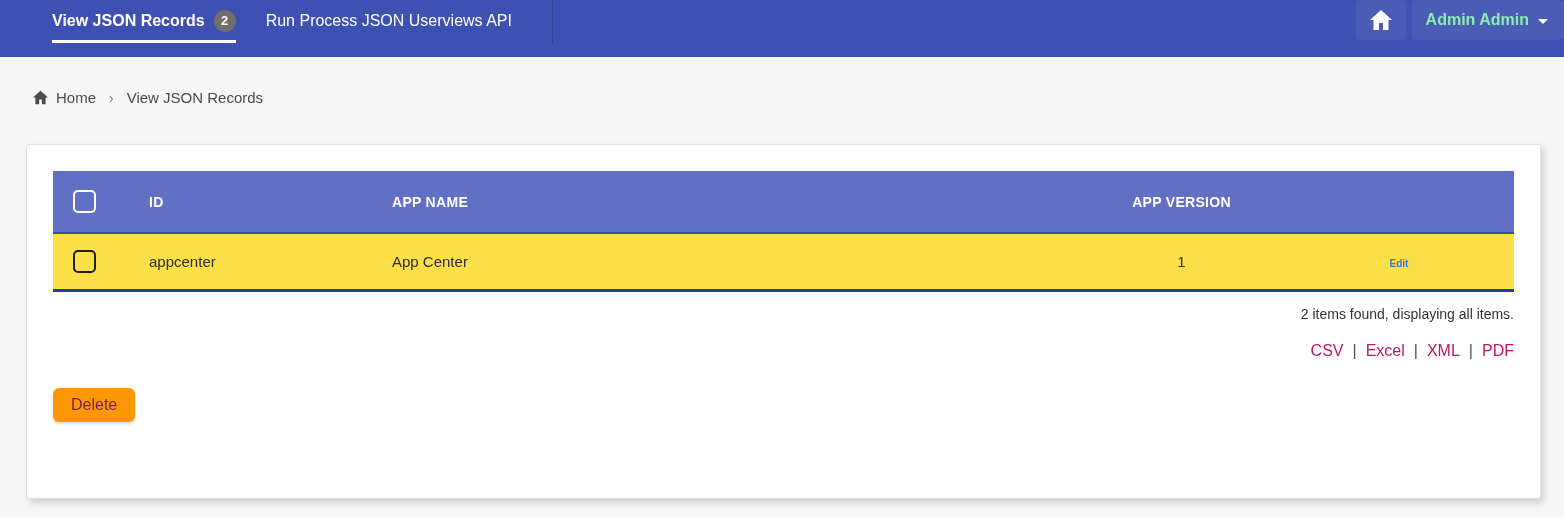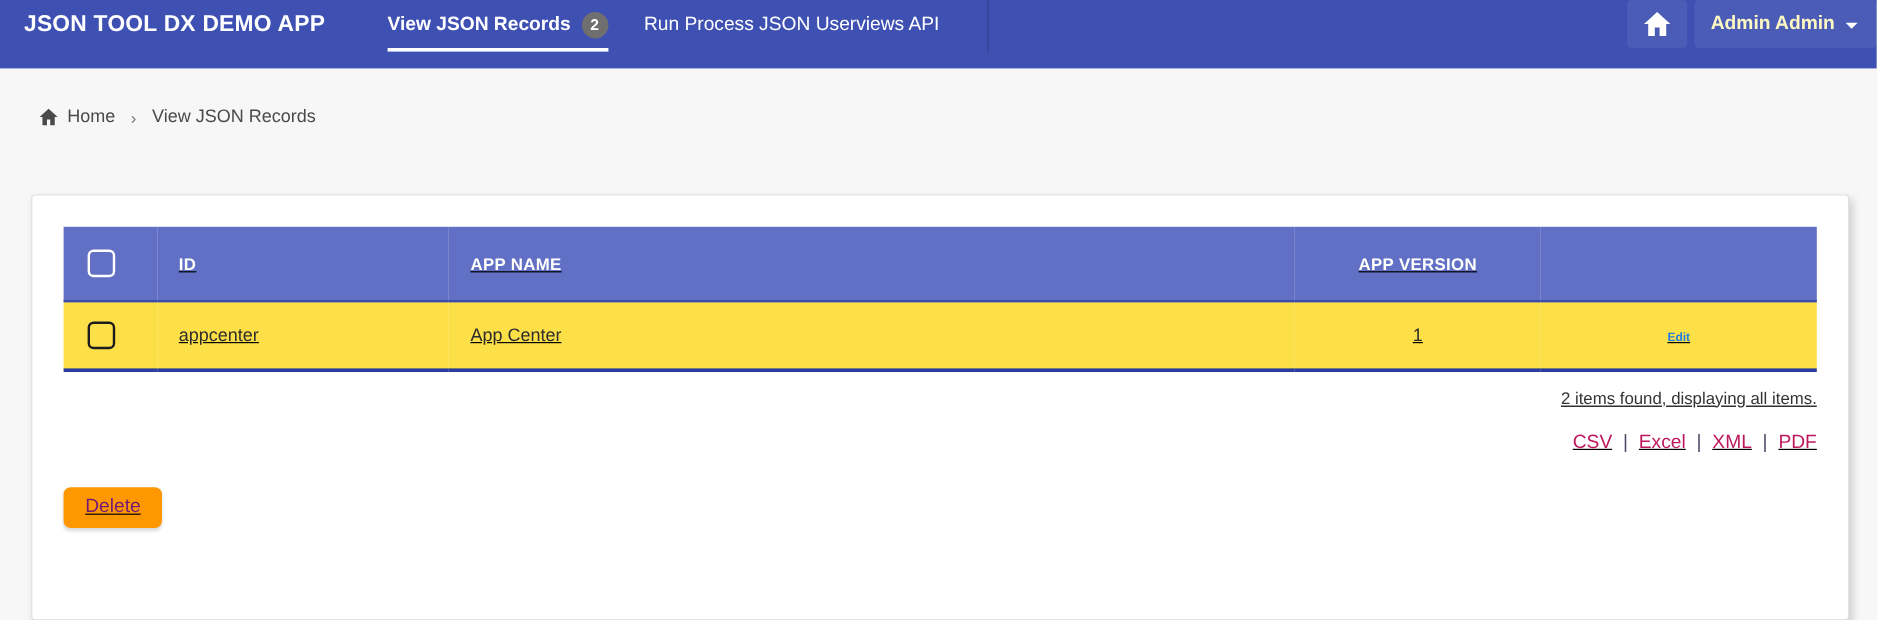--- a/index.html
+++ b/index.html
@@ -81,21 +81,21 @@
     display: flex; align-items: center; justify-content: center;
     cursor: pointer;
     margin-right: 6px;
   }
   .nav-user-btn {
     height: 40px;
     background: rgba(255,255,255,0.07);
     border: none;
     border-radius: 4px;
     display: flex; align-items: center;
-    color: #fef9c3;
+    color: #86efac;
     font-size: 16px;
     font-weight: bold;
     font-family: "Liberation Sans", sans-serif;
     padding: 0 16px 0 14px;
     cursor: pointer;
     white-space: nowrap;
   }
   .caret-down {
     width: 0; height: 0;
     border-left: 5px solid transparent;
@@ -121,28 +121,27 @@
   .breadcrumb .bc-home svg { margin-right: 7px; }
   .bc-sep {
     color: #777;
     margin: 0 13px;
     font-size: 14px;
   }
   .bc-current { color: #4a4a4a; }
 
   
   .card {
-    margin: 56px 23px 0 26px;
+    margin: 38px 23px 0 26px;
     background: #ffffff;
     border: 1px solid #e0e0e0;
     border-radius: 3px;
     box-shadow: 3px 4px 7px rgba(0,0,0,0.16);
     padding: 26px;
     height: 355px;
-    text-decoration: underline;
   }
 
   
   table.records {
     width: 100%;
     border-collapse: collapse;
     table-layout: fixed;
   }
   .col-check   { width: 78px; }
   .col-id      { width: 243px; }
@@ -223,21 +222,20 @@
     padding: 8px 18px;
     cursor: pointer;
     box-shadow: 0 2px 3px rgba(0,0,0,0.15);
     display: block;
   }
 </style>
 </head>
 <body>
 
 <div class="navbar">
-  <div class="nav-title">JSON TOOL DX DEMO APP</div>
 
   <div class="nav-tabs">
     <div class="nav-tab active">
       <span>View JSON Records</span>
       <span class="tab-badge">2</span>
     </div>
     <div class="tab-gap"></div>
     <div class="nav-tab">
       <span>Run Process JSON Userviews API</span>
     </div>

